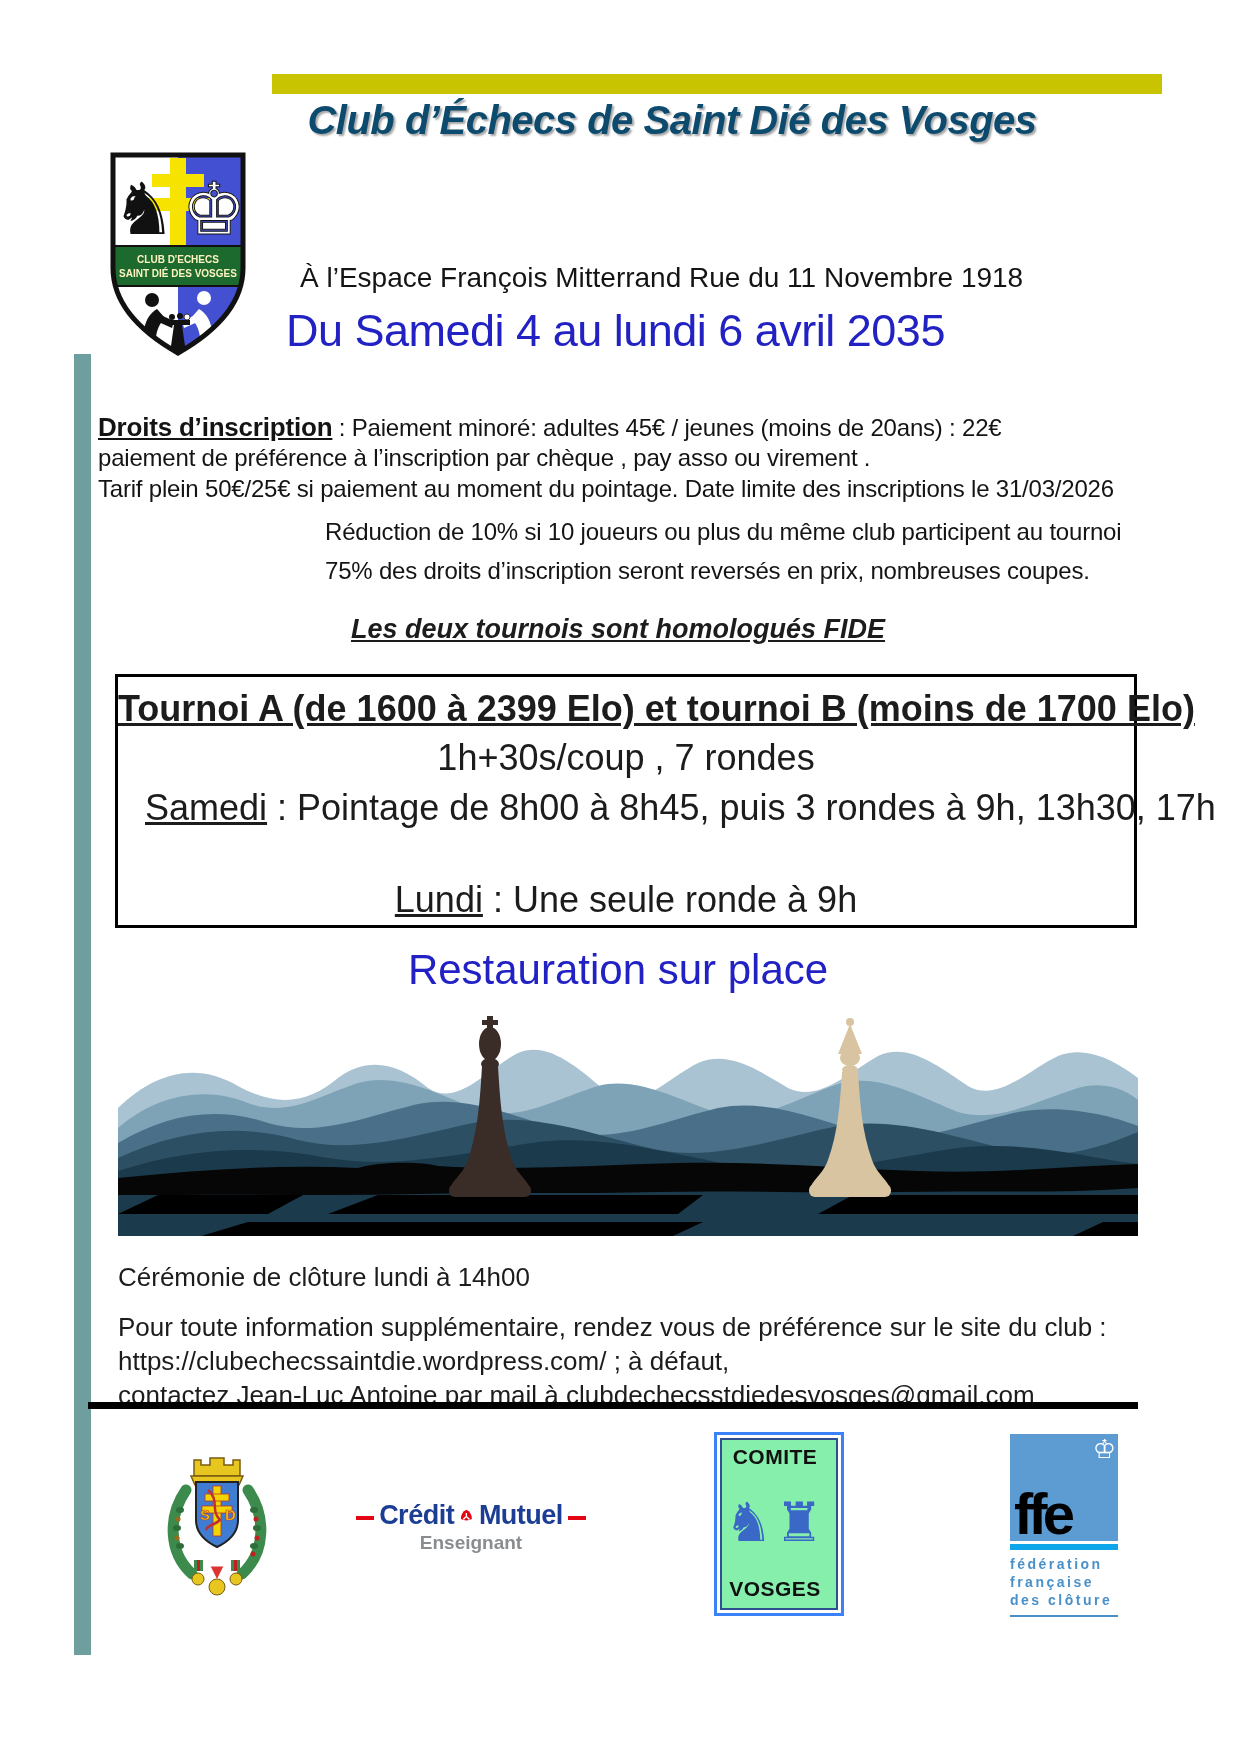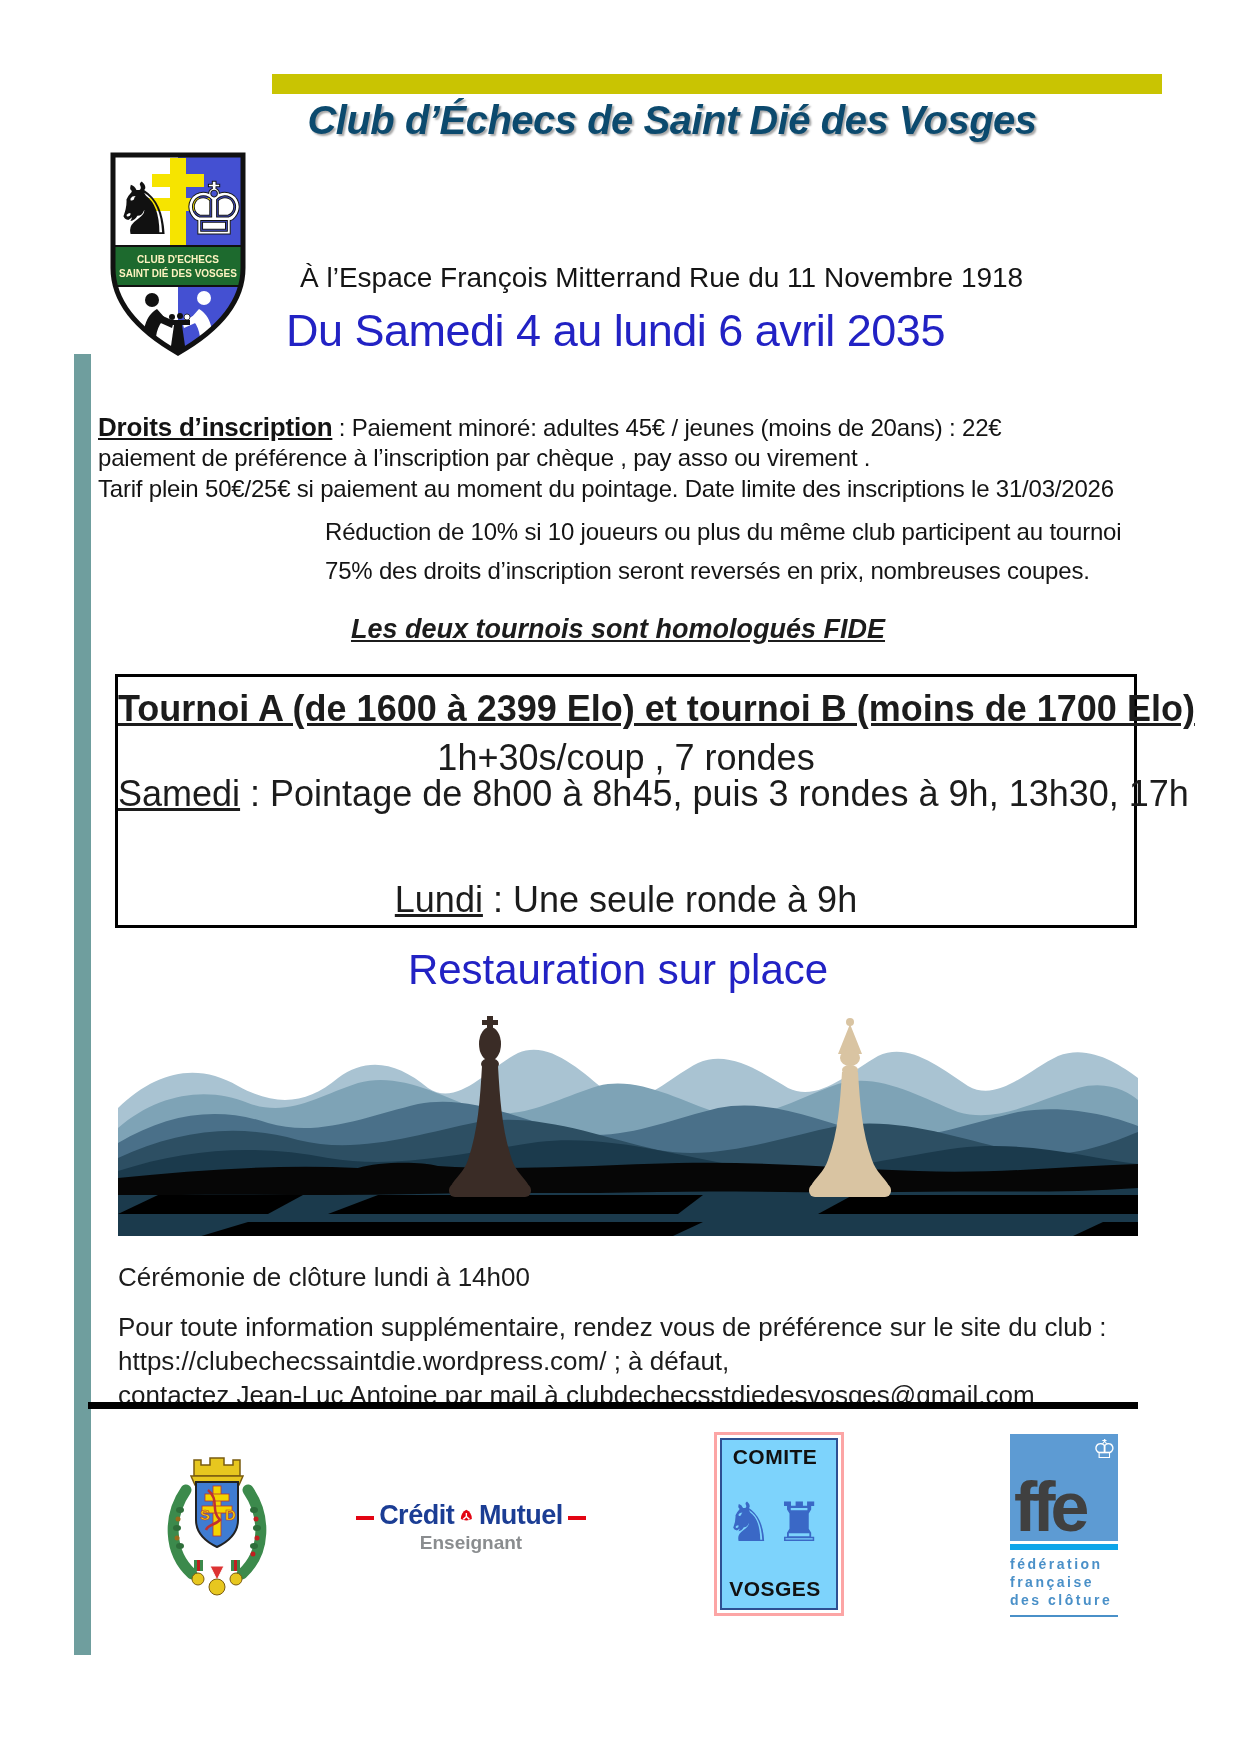--- a/index.html
+++ b/index.html
@@ -26,47 +26,47 @@
   .reduction{left:325px;top:518px;}
   .prizes{left:325px;top:557px;}
   .heading-underline{font-weight:bold;text-decoration:underline;font-size:26px;}
   .fide{left:98px;top:614px;width:1040px;text-align:center;font-size:27px;font-weight:bold;font-style:italic;text-decoration:underline;}
   
   .tbox{left:115px;top:674px;width:1016px;height:248px;border:3px solid #000;background:#fff;}
   .tbox div{position:absolute;width:100%;text-align:center;font-size:36px;white-space:nowrap;}
   .tbox .bt{top:11px;font-weight:bold;}
   .tbox .bt span{text-decoration:underline;}
   .tbox .bc{top:60px;}
-  .tbox .bs{top:96px;}
+  .tbox .bs{top:110px;margin-left:27px;}
   .tbox .bd{top:160px;}
   .tbox .bl{top:202px;}
   .dayul{text-decoration:underline;}
   .restauration{left:98px;top:946px;width:1040px;text-align:center;font-size:42px;color:#2222c4;}
   
   .figure{left:118px;top:1008px;width:1020px;height:228px;}
   
   .ceremony{left:118px;top:1262px;font-size:26px;}
   .info1{left:118px;top:1312px;font-size:26px;}
   .info2{left:118px;top:1346px;font-size:26px;}
   .info3{left:118px;top:1380px;font-size:26px;}
   .rule{left:88px;top:1402px;width:1050px;height:7px;background:#000;}
   
   .crest{left:158px;top:1448px;width:118px;height:156px;}
   .cm{left:356px;top:1500px;width:230px;text-align:center;}
   .cm-row{display:flex;align-items:center;justify-content:center;gap:5px;}
   .cm-dash{width:32px;height:4px;background:#e30513;margin-top:4px;}
   .cm-word{font-size:27px;font-weight:bold;color:#1b3d94;letter-spacing:-0.5px;}
   .cm-sub{font-size:19px;font-weight:bold;color:#8a8d8f;margin-top:1px;}
-  .comite{left:714px;top:1432px;width:130px;height:184px;border:3px solid #fca5a5;background:#7dd3fc;
+  .comite{left:714px;top:1432px;width:130px;height:184px;border:3px solid #3b82f6;background:#86efac;
     box-shadow:inset 0 0 0 3px #fff, inset 0 0 0 5px #2e4f92;display:flex;flex-direction:column;align-items:center;justify-content:space-between;padding:10px 8px 12px 0;box-sizing:border-box;}
   .comite-top,.comite-bottom{font-size:21px;font-weight:bold;color:#111;letter-spacing:0.5px;}
   .comite-pieces{font-family:"DejaVu Sans","Liberation Sans",sans-serif;color:#3a68c6;font-size:54px;line-height:60px;letter-spacing:2px;}
   .ffe{left:1010px;top:1434px;width:108px;}
   .ffe-square{position:relative;width:108px;height:107px;background:#5d9bd3;}
-  .ffe-word{position:absolute;left:4px;bottom:-6px;font-size:70px;font-weight:bold;color:#404040;letter-spacing:-5px;}
+  .ffe-word{position:absolute;left:4px;bottom:-6px;font-size:58px;font-weight:bold;color:#000000;letter-spacing:-5px;}
   .ffe-crown{position:absolute;right:2px;top:0px;font-family:"DejaVu Sans",sans-serif;font-size:26px;color:#fff;}
   .ffe-lines{margin-top:3px;border-top:6px solid #0ea5e9;border-bottom:2px solid #4a90c8;padding:5px 0 6px 0;}
   .ffe-lines div{font-size:14px;font-weight:bold;color:#4a90c8;letter-spacing:2.5px;line-height:18px;}
 </style>
 </head>
 <body>
 
 <div class="page">
 
   <div class="abs yellow-bar"></div>

